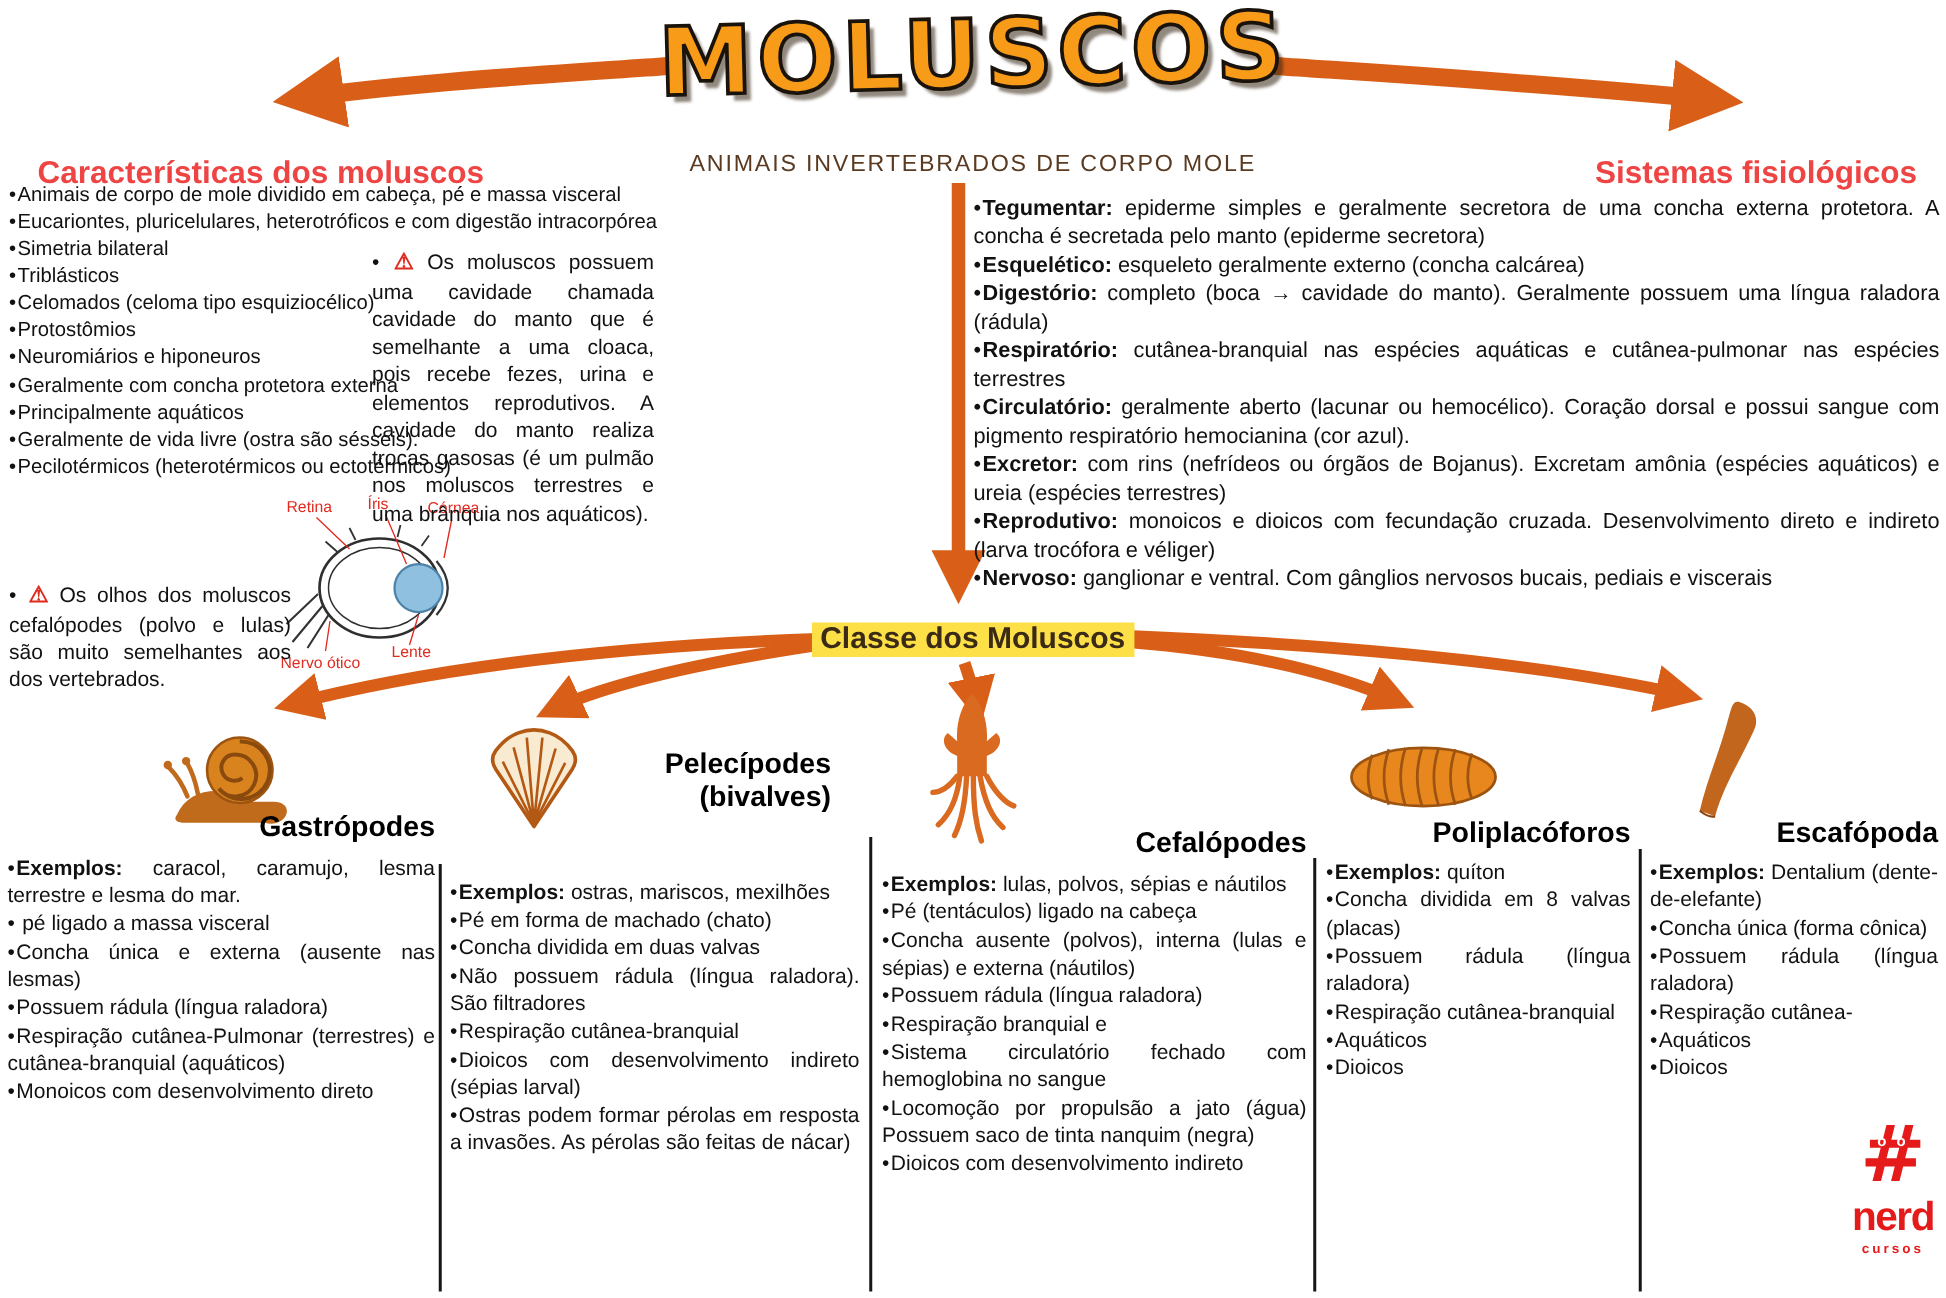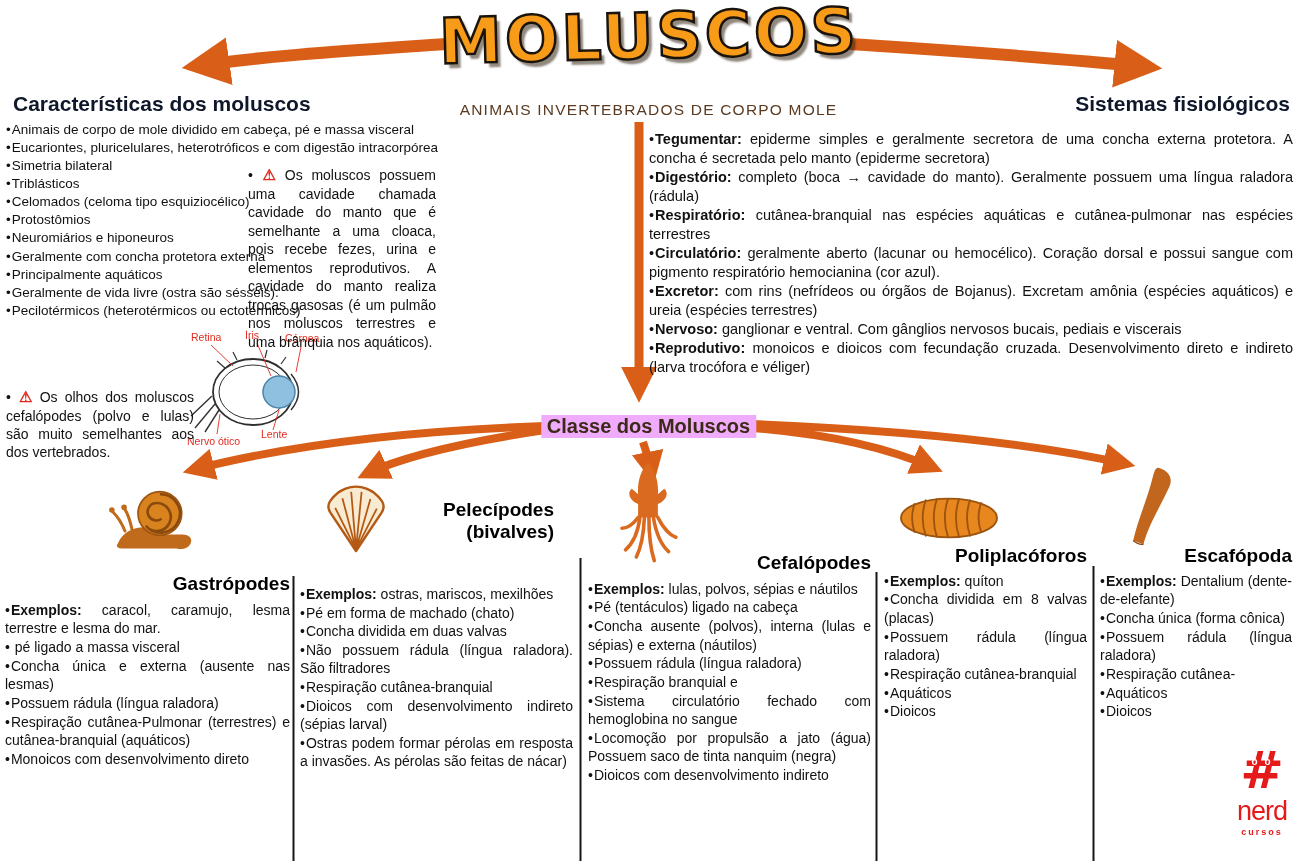--- a/index.html
+++ b/index.html
@@ -9,55 +9,55 @@
 
   #connectors{position:absolute;left:0;top:0;z-index:0}
 
   .big-title{position:absolute;left:50%;top:0;transform:translateX(-50%) rotate(-1.5deg);
     margin:0;font-family:"DejaVu Sans",sans-serif;font-size:63px;font-weight:800;letter-spacing:3px;
     color:#f79b18;-webkit-text-stroke:2.5px #1a130c;text-shadow:4px 5px 2px rgba(55,38,20,.55);
     white-space:nowrap;z-index:3}
   .subtitle{position:absolute;left:50%;top:101px;transform:translateX(-50%);
     font-size:15.5px;font-weight:normal;letter-spacing:1.2px;color:#5a3a20;white-space:nowrap;z-index:3}
 
-  .side-h{position:absolute;margin:0;font-size:21px;font-weight:bold;color:#0f172a;z-index:2;white-space:nowrap}
+  .side-h{position:absolute;margin:12px;font-size:21px;font-weight:bold;color:#ef4444;z-index:2;white-space:nowrap}
   #h-left{left:13px;top:92px}
   #h-right{right:7px;top:92px;}
 
   .bullets{list-style:none;margin:0;padding:0}
   .bullets li::before{content:"•";margin-right:1px}
   .bullets b{font-weight:bold}
 
   #caract{position:absolute;left:6px;top:121px;width:456px;font-size:13.5px;line-height:1.34;z-index:2}
   #sys{position:absolute;left:649px;top:130px;width:644px;font-size:14.5px;line-height:1.31;text-align:justify;z-index:2}
 
   .note{position:absolute;font-size:14px;text-align:justify;z-index:2}
   .note::before{content:"• "}
   #note-mantle{left:248px;top:165px;width:188px;line-height:1.32}
   #note-eye{left:6px;top:387px;width:188px;line-height:1.3}
   .warn{color:#e02b20;font-size:15px;margin:0 4px 0 1px;font-weight:bold}
 
   #eye{position:absolute;left:185px;top:330px;z-index:1}
   .eyelbl{font-size:10.5px;fill:#e02b20;font-family:"Liberation Sans",sans-serif}
 
   #classes-h{position:absolute;left:50%;top:415px;transform:translateX(-50%);
-    font-size:20px;font-weight:bold;color:#3a2a16;white-space:nowrap;z-index:3;background:#f0abfc;padding:0 6px}
+    font-size:20px;font-weight:bold;color:#3a2a16;white-space:nowrap;z-index:3;background:#fde047;padding:0 6px}
 
   .icon{position:absolute;z-index:1}
 
   .col{position:absolute;z-index:2;font-size:14px;line-height:1.33;text-align:justify}
   .col h3{margin:0 0 6px;font-size:19px;line-height:1.15;text-align:right;color:#000}
   .col h3 .l2{display:block}
   #col2 h3{position:absolute;left:78px;top:-86px;width:176px}
   #col4 h3,#col5 h3{margin-bottom:5px}
 
   .logo{position:absolute;left:1230px;top:744px;width:64px;text-align:center;z-index:2;color:#e51a1a;line-height:1}
   .logo .sym{display:block;position:relative;font-size:52px;font-weight:800;font-family:"DejaVu Sans",sans-serif}
   .logo .eyes{position:absolute;top:13px;left:50%;transform:translateX(-50%);font-size:10px;font-weight:bold;color:#fff;letter-spacing:2px}
-  .logo .name{display:block;font-size:27px;font-weight:400;letter-spacing:-1px;margin-top:2px}
+  .logo .name{display:block;font-size:27px;font-weight:700;letter-spacing:-1px;margin-top:2px}
   .logo .sub{display:block;font-size:9px;font-weight:bold;letter-spacing:2px;margin-top:3px}
 </style>
 </head>
 <body>
 
 <div id="canvas">
 
   <svg id="connectors" width="1297" height="865" viewBox="0 0 1297 865">
     <defs>
       <marker id="ah" viewBox="0 0 10 10" refX="7" refY="5" markerWidth="4" markerHeight="4" orient="auto-start-reverse">
@@ -118,26 +118,27 @@
     <text class="eyelbl" x="76" y="108">Lente</text>
   </svg>
 
   <div class="note" id="note-eye">
     <span class="warn">⚠</span><span>Os olhos dos moluscos cefalópodes (polvo e lulas) são muito semelhantes aos dos vertebrados.</span>
   </div>
 
   <ul class="bullets" id="sys">
 
   <li><b>Tegumentar:</b><span> epiderme simples e geralmente secretora de uma concha externa protetora. A concha é secretada pelo manto (epiderme secretora)</span></li>
+      <li><b>Esquelético:</b><span> esqueleto geralmente externo (concha calcárea)</span></li>
       <li><b>Digestório:</b><span> completo (boca → cavidade do manto). Geralmente possuem uma língua raladora (rádula)</span></li>
       <li><b>Respiratório:</b><span> cutânea-branquial nas espécies aquáticas e cutânea-pulmonar nas espécies terrestres</span></li>
       <li><b>Circulatório:</b><span> geralmente aberto (lacunar ou hemocélico). Coração dorsal e possui sangue com pigmento respiratório hemocianina (cor azul).</span></li>
       <li><b>Excretor:</b><span> com rins (nefrídeos ou órgãos de Bojanus). Excretam amônia (espécies aquáticos) e ureia (espécies terrestres)</span></li>
+      <li><b>Reprodutivo:</b><span> monoicos e dioicos com fecundação cruzada. Desenvolvimento direto e indireto (larva trocófora e véliger)</span></li>
       <li><b>Nervoso:</b><span> ganglionar e ventral. Com gânglios nervosos bucais, pediais e viscerais</span></li>
-      <li><b>Reprodutivo:</b><span> monoicos e dioicos com fecundação cruzada. Desenvolvimento direto e indireto (larva trocófora e véliger)</span></li>
     </ul>
 
   <div id="classes-h">Classe dos Moluscos</div>
 
   <div class="icon" style="left:104px;top:476px">
     <svg width="96" height="82" viewBox="0 0 110 92">
       <path d="M24,62 C20,52 16,46 10,40" stroke="#c06a1c" stroke-width="3.5" fill="none" stroke-linecap="round"></path>
       <circle cx="9" cy="38" r="3.2" fill="#c06a1c"></circle>
       <path d="M32,60 C30,50 28,44 24,37" stroke="#c06a1c" stroke-width="3.5" fill="none" stroke-linecap="round"></path>
       <circle cx="23" cy="35" r="3.2" fill="#c06a1c"></circle>
@@ -183,21 +184,21 @@
     </svg>
   </div>
 
   <div class="icon" style="left:1122px;top:464px">
     <svg width="54" height="86" viewBox="0 0 58 92">
       <path d="M40,4 C50,7 55,15 51,24 C40,48 29,64 23,86 L12,82 C17,60 27,38 33,14 C35,7 36,3 40,4 Z" fill="#c1661c"></path>
       <path d="M12,82 q6,5 11,4" stroke="#8a4410" stroke-width="1.5" fill="none"></path>
     </svg>
   </div>
 
-  <section class="col" id="col1" style="left:5px;top:573px;width:285px">
+  <section class="col" id="col1" style="left:5px;top:541px;width:285px">
     <h3><span>Gastrópodes</span></h3>
     <ul class="bullets">
 
     <li><b>Exemplos:</b><span> caracol, caramujo, lesma terrestre e lesma do mar.</span></li>
         <li><b></b><span> pé ligado a massa visceral</span></li>
         <li><b></b><span>Concha única e externa (ausente nas lesmas)</span></li>
         <li><b></b><span>Possuem rádula (língua raladora)</span></li>
         <li><b></b><span>Respiração cutânea-Pulmonar (terrestres) e cutânea-branquial (aquáticos)</span></li>
         <li><b></b><span>Monoicos com desenvolvimento direto</span></li>
       </ul>

